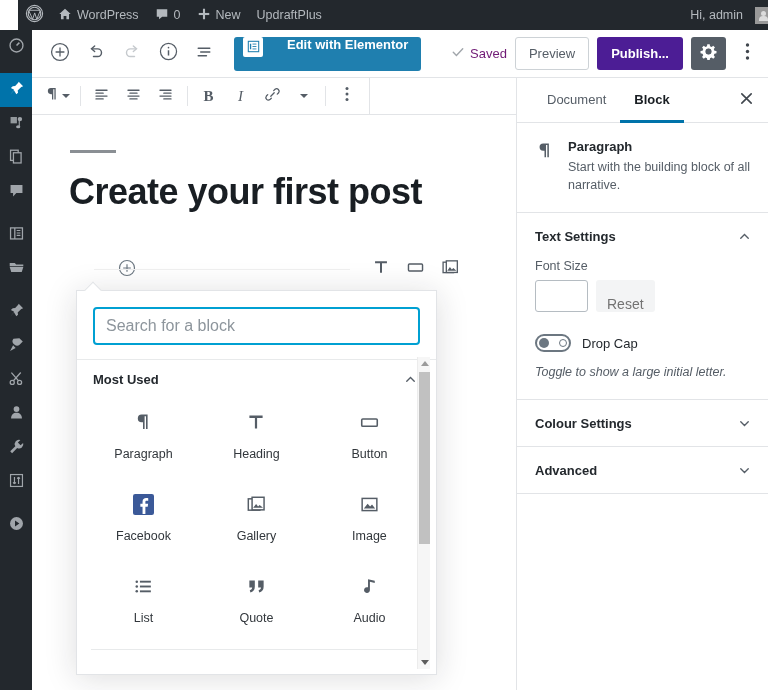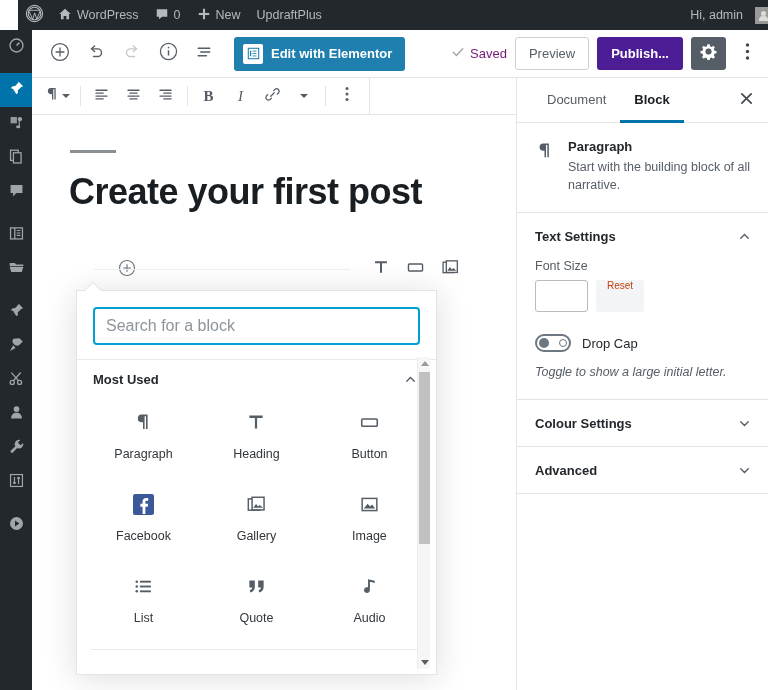--- a/index.html
+++ b/index.html
@@ -47,21 +47,21 @@
     position: absolute; top: 30px; left: 32px; width: 736px; height: 48px;
     background: #fff; border-bottom: 1px solid #e2e4e7;
     display: flex; align-items: center; padding: 0 8px 0 10px; z-index: 40;
   }
   .hdr-btn {
     width: 36px; height: 36px; display: flex; align-items: center; justify-content: center;
     color: #555d66; border-radius: 3px;
   }
   .hdr-btn.disabled { color: #c5c9cd; }
   .elementor-btn {
-    display: flex; align-items: center; gap: 8px; height: 34px; margin-left: 12px;
+    display: flex; align-items: flex-start; gap: 24px; height: 34px; margin-left: 12px;
     background: #1f7faf; color: #fff; border-radius: 3px; padding: 0 13px 0 9px;
     font-size: 13px; font-weight: bold;
   }
   .elementor-badge {
     width: 20px; height: 20px; background: #fff; border-radius: 2px;
     display: flex; align-items: center; justify-content: center;
   }
   .hdr-right { margin-left: auto; display: flex; align-items: center; gap: 8px; }
   .saved-ind { display: flex; align-items: center; gap: 5px; color: #701a75; font-size: 13px; text-align: center; }
   .btn-preview {
@@ -207,22 +207,22 @@
   .fs-row { display: flex; align-items: center; gap: 8px; }
   .fs-select {
     width: 100px; height: 32px; border: 1px solid #b5bcc2; border-radius: 3px; background: #fff;
     display: flex; align-items: center; justify-content: space-between; padding: 0 8px 0 10px;
     font-size: 13px; color: #32373c;
   }
   .fs-number {
     width: 53px; height: 32px; border: 1px solid #b5bcc2; border-radius: 3px; background: #fff;
   }
   .fs-reset {
-    height: 32px; padding: 0 11px; display: flex; align-items: flex-start;
-    font-size: 10px; color: #c2410c; background: #f3f4f5; border-radius: 3px;
+    height: 32px; padding: 0 11px; display: flex; align-items: flex-end;
+    font-size: 14px; color: #737373; background: #f3f4f5; border-radius: 3px;
   }
   .toggle-row { display: flex; align-items: center; gap: 11px; margin-top: 22px; }
   .toggle {
     width: 36px; height: 18px; border-radius: 9px; border: 2px solid #6c7781; background: #fff;
     display: flex; align-items: center; padding: 0 2px; position: relative;
   }
   .toggle .knob { width: 10px; height: 10px; border-radius: 50%; background: #6c7781; }
   .toggle .hole { width: 8px; height: 8px; border-radius: 50%; border: 1.5px solid #6c7781; margin-left: auto; }
   .toggle-label { font-size: 13px; color: #23282d; }
   .help-text { font-size: 12.5px; color: #555d66; font-style: italic; margin-top: 13px; }

